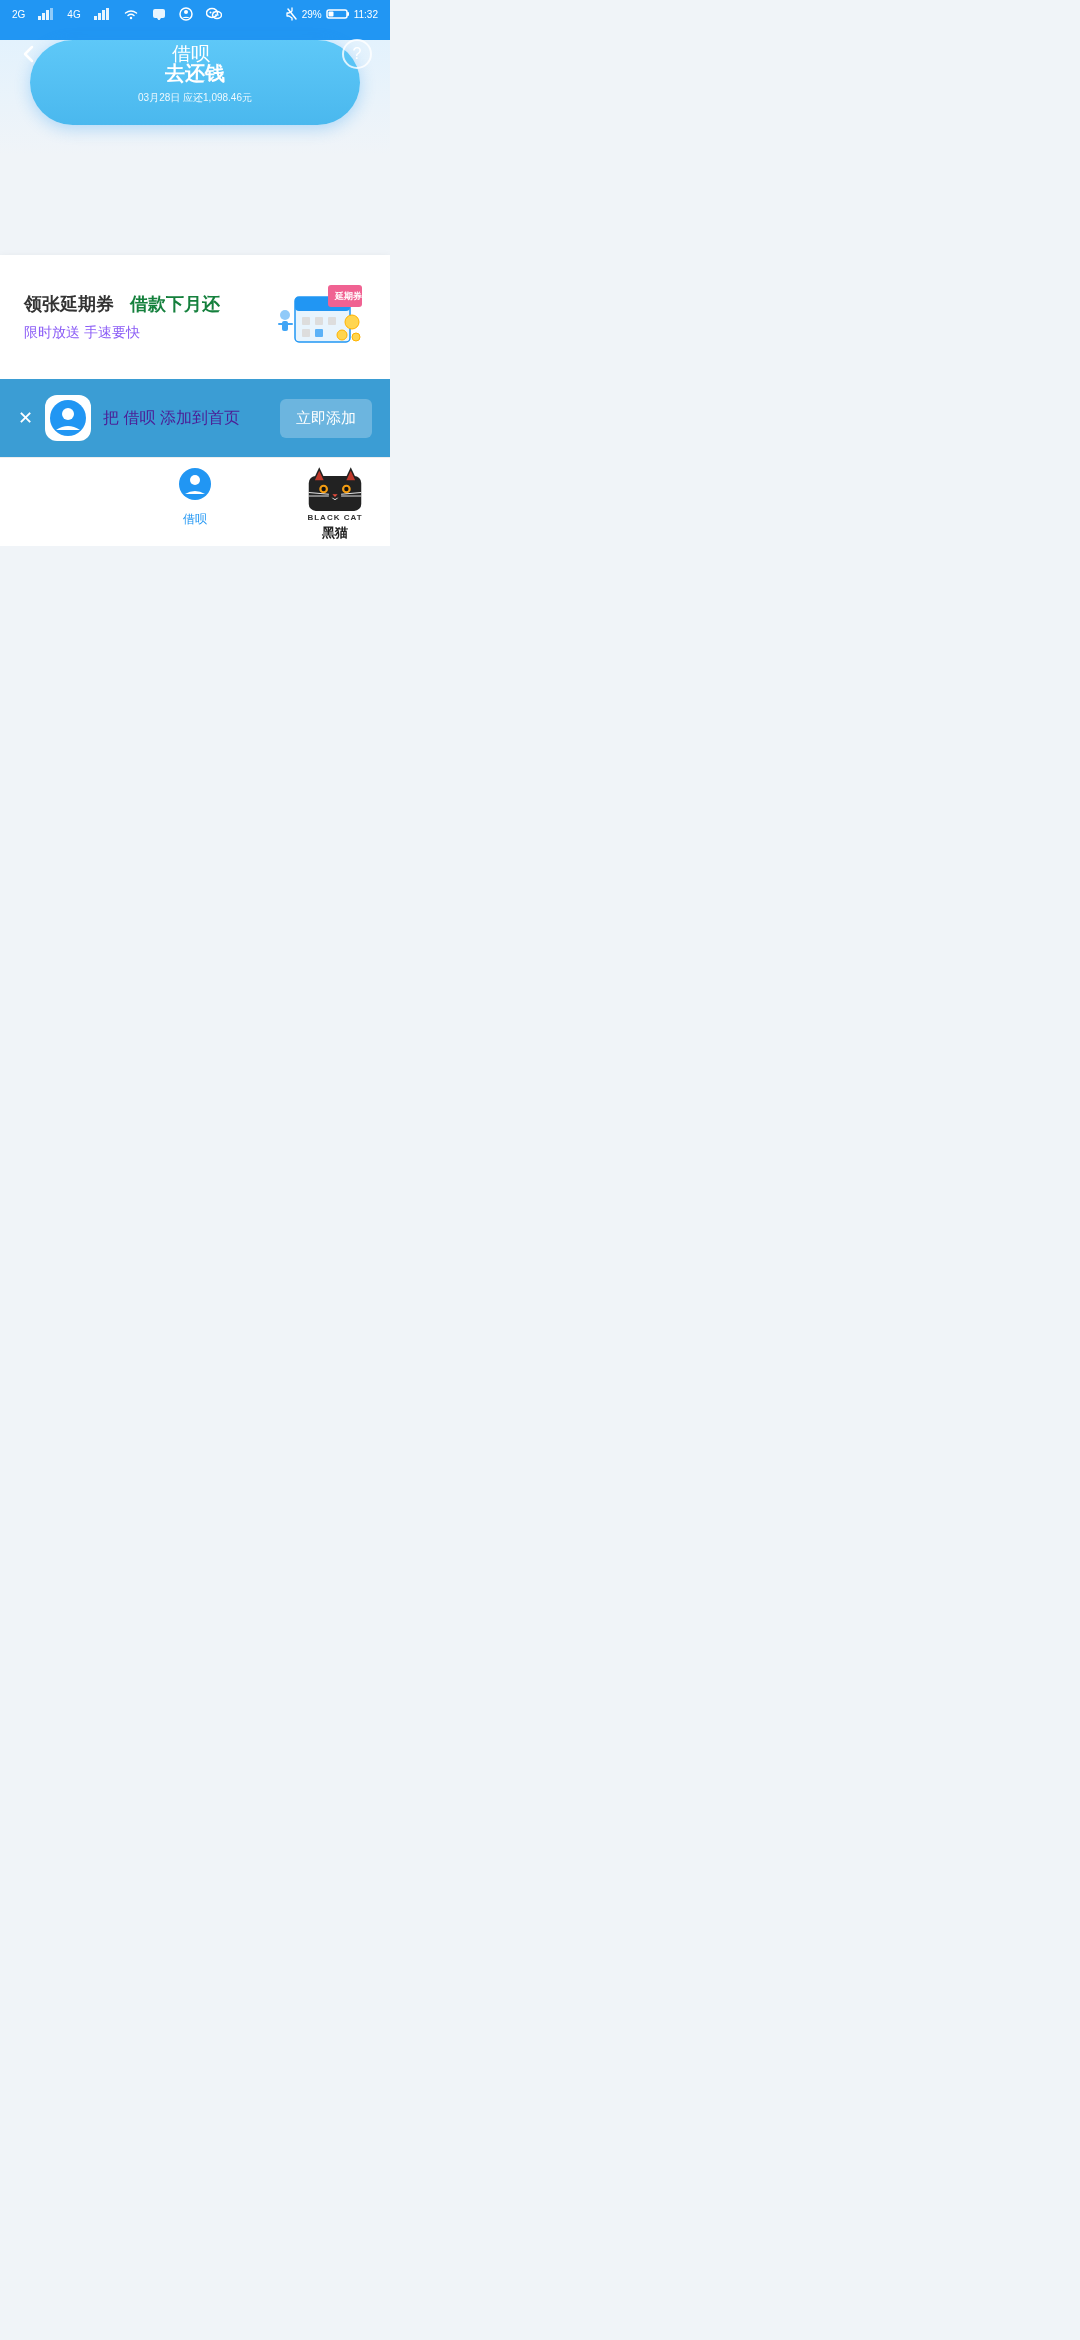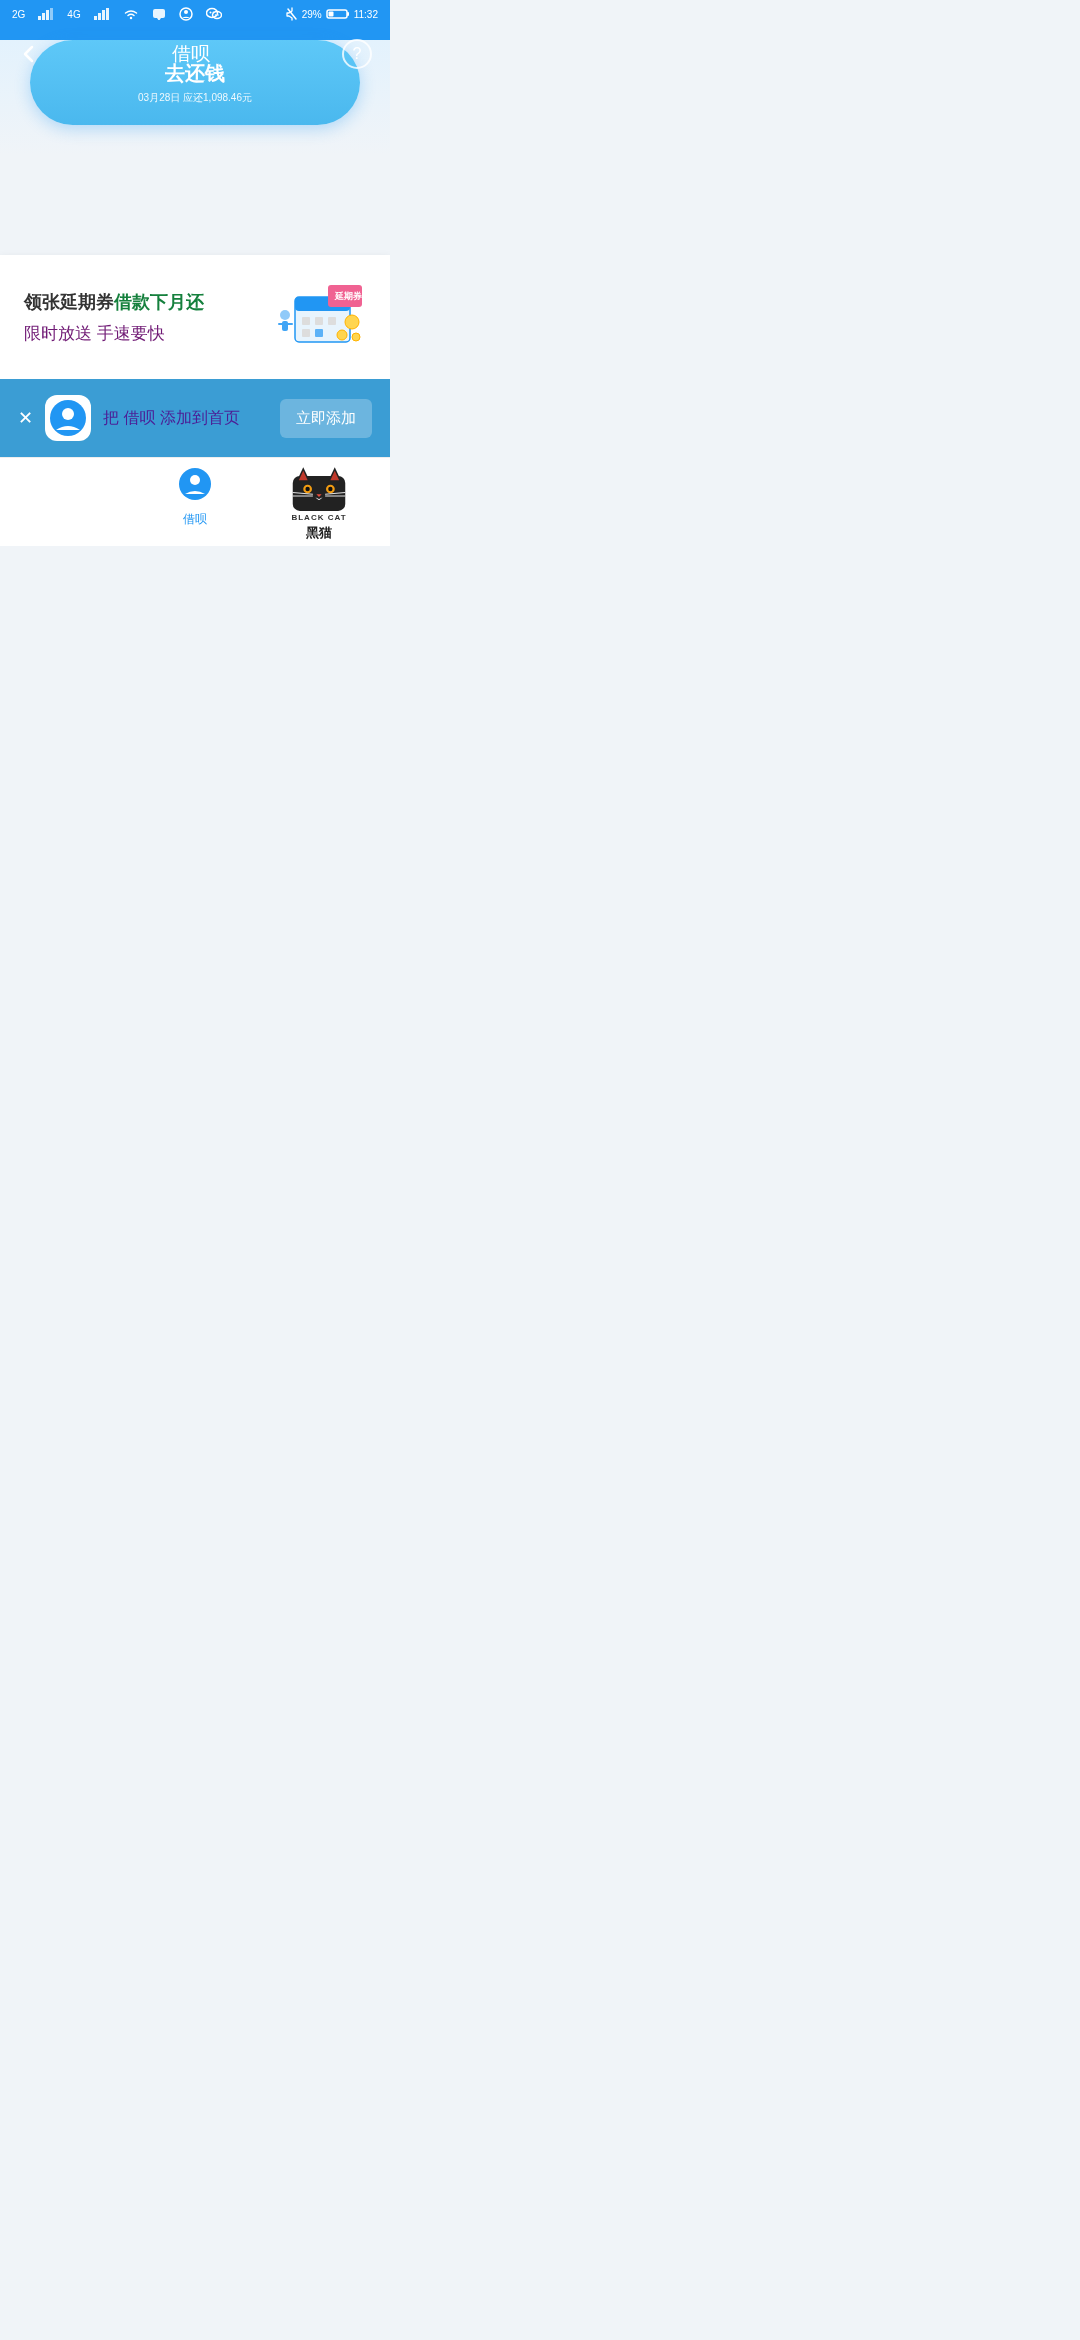--- a/index.html
+++ b/index.html
@@ -160,29 +160,29 @@
       justify-content: space-between;
       box-shadow: 0 2px 8px rgba(0,0,0,0.08);
     }
     .promo-left {}
     .promo-title {
       font-size: 18px;
       font-weight: 600;
       color: #333;
       display: flex;
       align-items: flex-end;
-      gap: 0;
+      gap: 16px;
       flex-wrap: wrap;
       margin-bottom: 8px;
     }
     .promo-title-black { color: #333; }
     .promo-title-blue { color: #15803d; }
     .promo-desc {
-      color: #701a75;
-      font-size: 17px;
+      color: #8b5cf6;
+      font-size: 14px;
     }
     .promo-img {
       width: 100px;
       height: 80px;
       position: relative;
       flex-shrink: 0;
     }
 
     
     .promo-illustration {
@@ -430,21 +430,21 @@
       <div class="nav-item-icon">
         <svg width="32" height="32" viewBox="0 0 32 32">
           <circle cx="16" cy="16" r="16" fill="#2196f3"></circle>
           <circle cx="16" cy="12" r="5" fill="white"></circle>
           <path d="M6 26 Q16 20 26 26" fill="white"></path>
         </svg>
       </div>
       <span class="nav-item-label">借呗</span>
     </div>
 
-    <div class="black-cat" style="position:absolute; right:16px; bottom:0; width:110px; height:85px;">
+    <div class="black-cat" style="position:absolute; right:0; bottom:0; width:110px; height:85px;">
       <svg class="black-cat-logo" viewBox="0 0 80 60">
 
         <rect x="10" y="15" width="60" height="40" rx="8" fill="#222"></rect>
 
         <polygon points="15,20 22,5 29,20" fill="#222"></polygon>
         <polygon points="51,20 58,5 65,20" fill="#222"></polygon>
 
         <polygon points="17,20 22,9 27,20" fill="#c0392b"></polygon>
         <polygon points="53,20 58,9 63,20" fill="#c0392b"></polygon>
 

